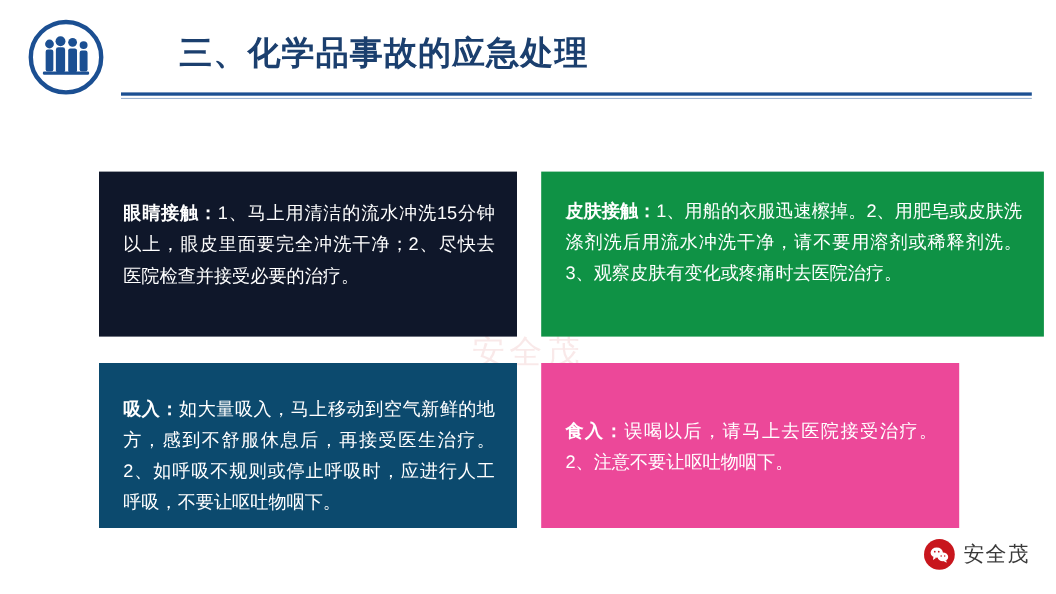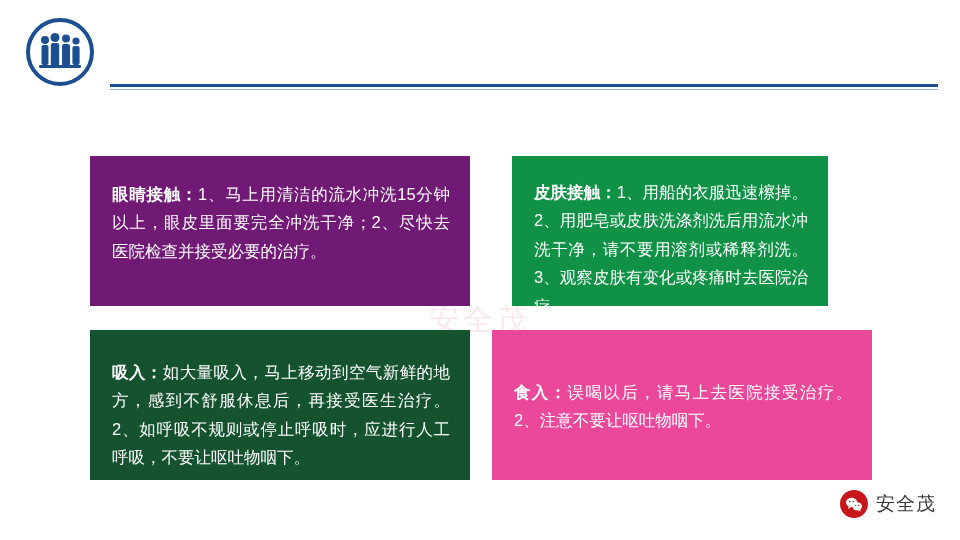--- a/index.html
+++ b/index.html
@@ -72,23 +72,23 @@
     box-sizing: border-box;
     padding: 22px 20px 18px 22px;
     color: #ffffff;
     font-size: 16.5px;
     line-height: 1.72;
     text-align: justify;
   }
   .card .lead {
     font-weight: bold;
   }
-  .card-eye   { left: 90px;  top: 156px; width: 380px; height: 150px; background: #701a75; }
-  .card-skin  { left: 492px; top: 156px; width: 316px; height: 150px; background: #0f9245; margin-left: 20px; }
-  .card-inhale{ left: 90px;  top: 330px; width: 380px; height: 150px; background: #14532d; }
+  .card-eye   { left: 90px;  top: 156px; width: 380px; height: 150px; background: #0f172a; }
+  .card-skin  { left: 492px; top: 156px; width: 457px; height: 150px; background: #0f9245; }
+  .card-inhale{ left: 90px;  top: 330px; width: 380px; height: 150px; background: #0c4a6e; }
   .card-ingest{ left: 492px; top: 330px; width: 380px; height: 150px; background: #ec4899; }
 
   .card-eye .body    { padding-top: 2px; }
   .card-ingest .body { padding-top: 26px; }
   .card-inhale .body { padding-top: 6px; }
 
   
   .watermark {
     position: absolute;
     left: 0;
@@ -141,20 +141,21 @@
         <rect x="13.8" y="11" width="8.4" height="23" rx="2.2"></rect>
         <circle cx="29" cy="6.5" r="4"></circle>
         <rect x="25" y="12" width="8" height="22" rx="2"></rect>
         <circle cx="39" cy="9" r="3.6"></circle>
         <rect x="35.4" y="14" width="7.2" height="19" rx="2"></rect>
         <rect x="2" y="33" width="42" height="3" rx="1.2"></rect>
       </g>
     </svg>
   </div>
 
+  <div class="header-title">三、化学品事故的应急处理</div>
   <div class="header-rule"></div>
   <div class="header-rule-thin"></div>
 </div>
 
 <div class="watermark">安全茂</div>
 
 <div class="card card-eye">
   <div class="body">
     <span class="lead">眼睛接触：</span><span>1、马上用清洁的流水冲洗15分钟以上，眼皮里面要完全冲洗干净；2、尽快去医院检查并接受必要的治疗。</span>
   </div>

